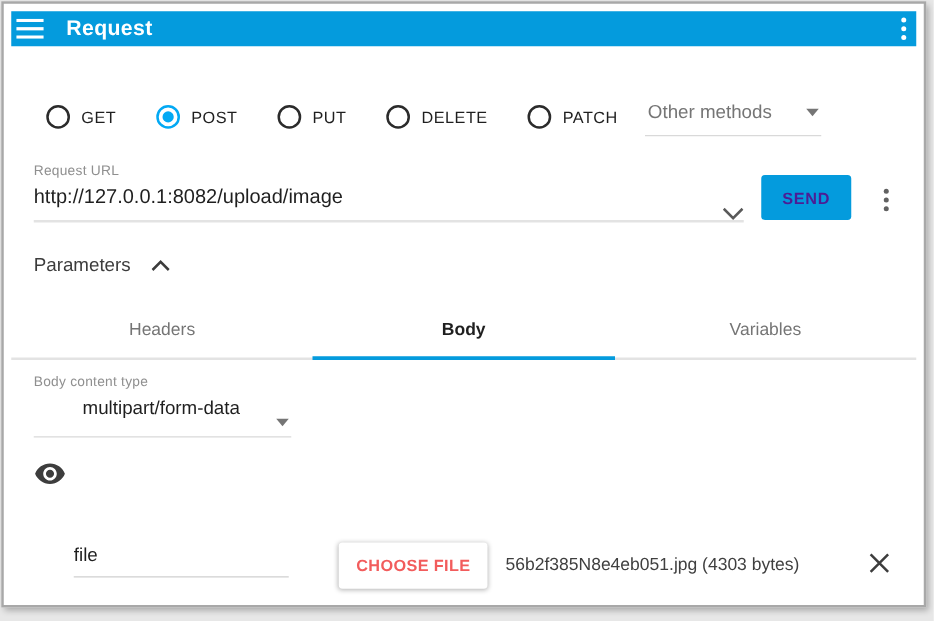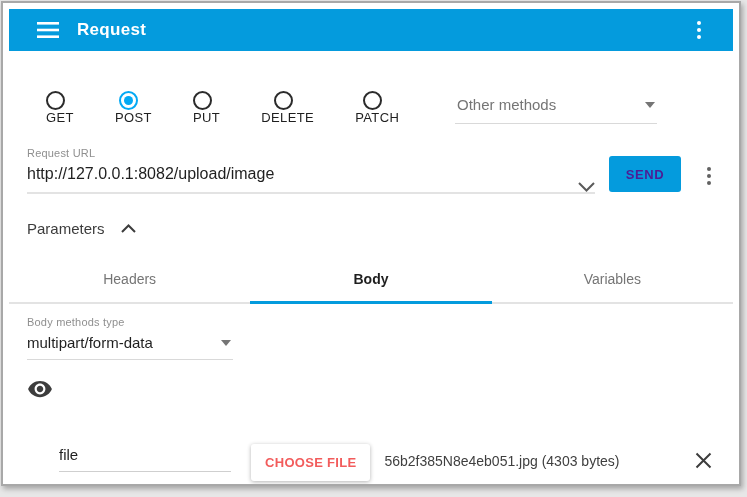--- a/index.html
+++ b/index.html
@@ -19,43 +19,43 @@
     position:absolute;left:1px;top:1px;
     width:740px;height:485px;
     background:#ffffff;
     border:2px solid #a8a8a8;
     box-shadow:2px 3px 5px rgba(0,0,0,0.28);
     overflow:hidden;
   }
   
   .appbar{
     margin:6px 6px 0 6px;
-    height:42px;
+    height:28px;
     background:var(--accent);
     display:flex;align-items:center;
-    padding:0 28px;
+    padding:0 4px;
     color:#fff;
   }
   .appbar .title{
     font-size:17px;font-weight:bold;letter-spacing:.3px;
     margin-left:18px;
   }
   .appbar .spacer{flex:1;}
   .icon-btn{display:flex;align-items:center;justify-content:center;cursor:pointer;background:none;border:none;}
   .kebab{display:flex;flex-direction:column;gap:3px;padding:4px;}
   .kebab i{width:4px;height:4px;border-radius:50%;background:#fff;display:block;}
   .kebab.gray i{background:#616161;}
   
   .content{padding:0 24px;}
   
   .methods-row{
     margin-top:40px;
     display:flex;align-items:center;
   }
-  .radio-item{display:flex;align-items:center;margin-left:10px;margin-right:22px;cursor:pointer;flex-direction:column;}
+  .radio-item{display:flex;align-items:center;margin-left:10px;margin-right:22px;cursor:pointer;}
   .radio{
     position:relative;width:19px;height:19px;flex:0 0 19px;
     border:2px solid #2b2b2b;border-radius:50%;
   }
   .radio-item.selected .radio{border-color:var(--radio);}
   .radio-item.selected .radio::after{
     content:'';position:absolute;left:3px;top:3px;right:3px;bottom:3px;
     background:var(--radio);border-radius:50%;
   }
   .radio-label{font-size:13px;color:#1f1f1f;margin-left:9px;letter-spacing:.4px;}
@@ -117,30 +117,30 @@
     font-size:14px;color:#757575;
     position:relative;cursor:pointer;
   }
   .tab.active{color:#1f1f1f;font-weight:bold;}
   .tab.active::after{
     content:'';position:absolute;left:0;right:0;bottom:0;height:3px;
     background:var(--accent);z-index:1;
   }
   
   .body-type{margin-top:12px;width:206px;}
-  .body-type .select{margin:2px 0 0 0;width:100%;padding:4px 2px 8px 0;}
+  .body-type .select{margin:2px 0 0 0;width:100%;padding:4px 2px 8px 0;flex-direction:column;}
   .body-type .select .select-value{font-size:15px;color:#1f1f1f;}
   
   .eye-row{margin-top:16px;}
   
   .file-row{margin-top:40px;display:flex;align-items:flex-start;}
   .name-field{width:172px;}
   .name-field .text-input{font-size:15px;padding:4px 0 8px 0;border-bottom:1px solid #cfcfcf;width:100%;margin-left:32px;}
   .choose-btn{
-    margin-left:52px;margin-top:2px;
+    margin-left:72px;margin-top:2px;
     background:#fff;border:none;border-radius:3px;
     padding:11px 14px;
     font-family:"Liberation Sans", sans-serif;
     font-size:13px;font-weight:bold;letter-spacing:.3px;
     color:var(--danger);
     box-shadow:0 1px 4px rgba(0,0,0,0.3);
     cursor:pointer;
   }
   .file-info{margin-left:14px;margin-top:11px;font-size:14px;color:#3f3f3f;}
   .remove-btn{margin-left:auto;margin-top:7px;padding:2px;}
@@ -227,21 +227,21 @@
       </svg>
     </div>
 
     <div class="tabs">
       <div class="tab">Headers</div>
       <div class="tab active">Body</div>
       <div class="tab">Variables</div>
     </div>
 
     <div class="body-type">
-      <div class="field-label">Body methods type</div>
+      <div class="field-label">Body content type</div>
       <span class="select">
         <span class="select-value">multipart/form-data</span>
         <span class="tri-down"></span>
       </span>
     </div>
 
     <div class="eye-row">
       <button class="icon-btn">
         <svg width="26" height="26" viewBox="0 0 24 24">
           <path fill="#3d3d3d" d="M12 4.5C7 4.5 2.73 7.61 1 12c1.73 4.39 6 7.5 11 7.5s9.27-3.11 11-7.5c-1.73-4.39-6-7.5-11-7.5zM12 17c-2.76 0-5-2.24-5-5s2.24-5 5-5 5 2.24 5 5-2.24 5-5 5zm0-8c-1.66 0-3 1.34-3 3s1.34 3 3 3 3-1.34 3-3-1.34-3-3-3z"></path>

